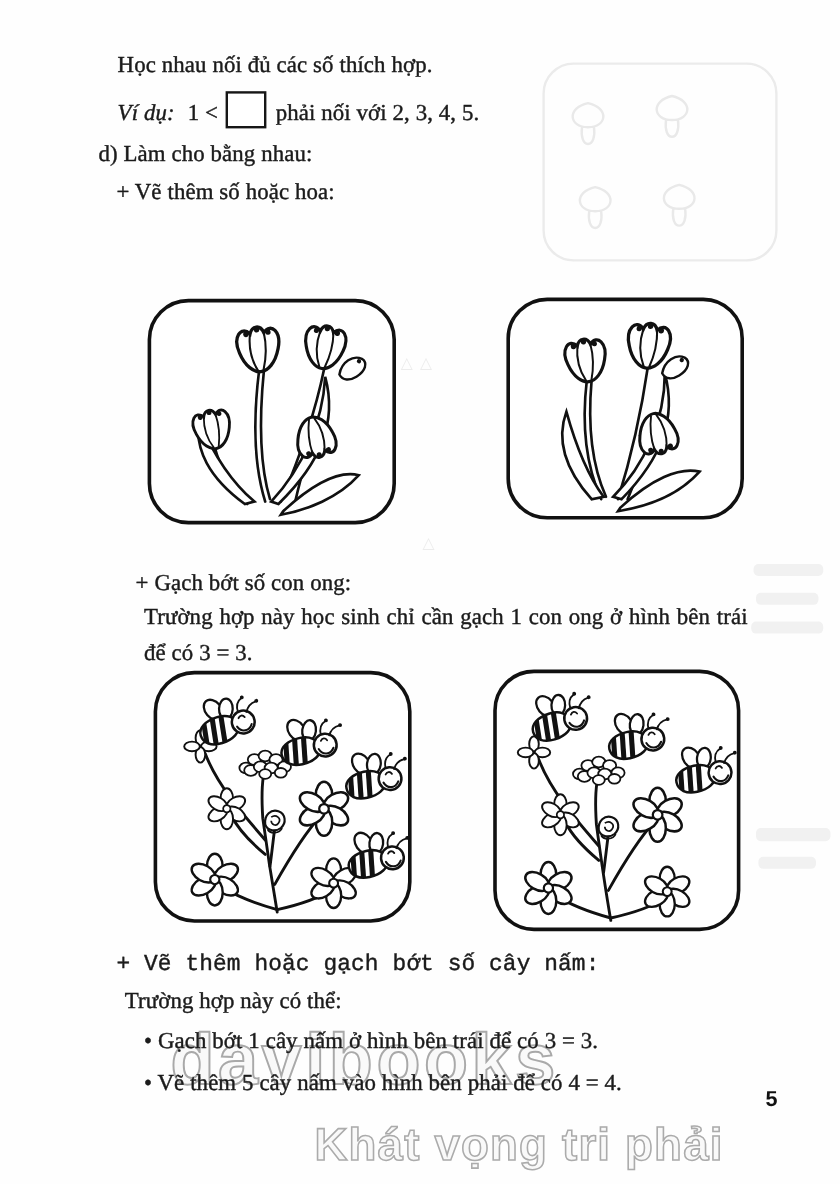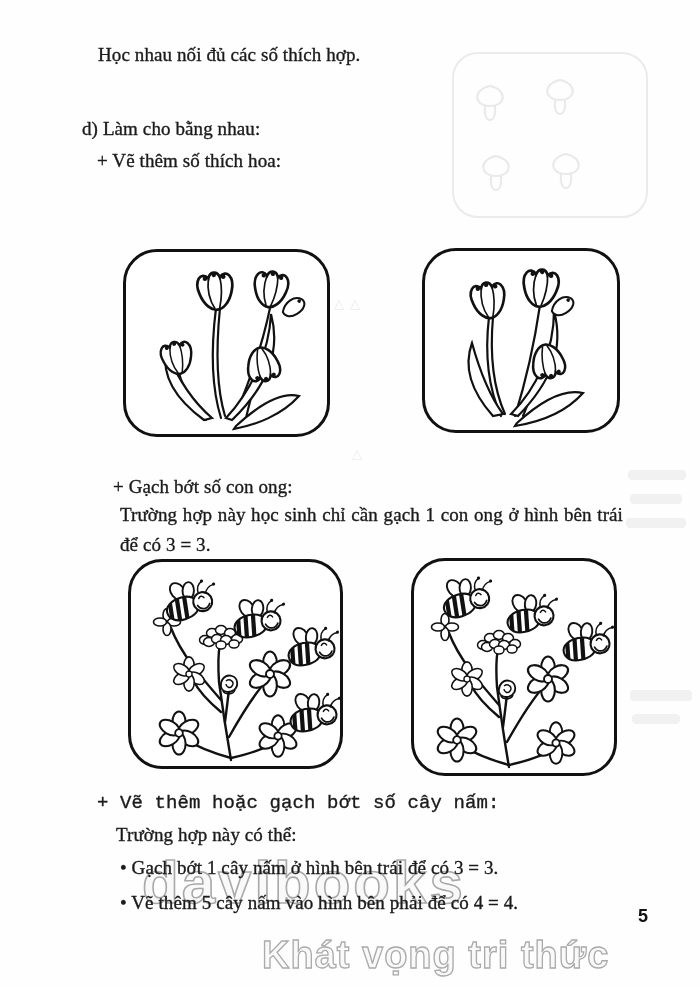--- a/index.html
+++ b/index.html
@@ -53,28 +53,32 @@
   </div>
   <div class="ghost ghost-tri" style="left:334px;top:296px;">△△</div>
   <div class="ghost ghost-tri" style="left:352px;top:446px;">△</div>
   <div class="ghost ghost-blob" style="left:628px;top:470px;width:58px;height:10px;"></div>
   <div class="ghost ghost-blob" style="left:630px;top:494px;width:52px;height:10px;"></div>
   <div class="ghost ghost-blob" style="left:626px;top:518px;width:60px;height:10px;"></div>
   <div class="ghost ghost-blob" style="left:630px;top:690px;width:62px;height:11px;"></div>
   <div class="ghost ghost-blob" style="left:632px;top:714px;width:48px;height:10px;"></div>
 
   <div class="wm wm-brand">davibooks</div>
-  <div class="wm wm-slogan">Khát vọng tri thức</div>
+  <div class="wm wm-slogan">Khát vọng tri phải</div>
 
   <div class="txt" style="left:98px;top:42px;">Học nhau nối đủ các số thích hợp.</div>
 
+  <div class="txt" style="left:98px;top:76px;">
+    <span class="italic">Ví dụ:</span>
+    <span style="margin-left:6px;">1 &lt;</span><span class="answer-box"></span><span>phải nối với 2, 3, 4, 5.</span>
+  </div>
 
   <div class="txt" style="left:82px;top:116px;">d) Làm cho bằng nhau:</div>
 
-  <div class="txt" style="left:97px;top:148px;">+ Vẽ thêm số thích hoa:</div>
+  <div class="txt" style="left:97px;top:148px;">+ Vẽ thêm số hoặc hoa:</div>
 
   <div class="figbox" style="left:123px;top:249px;width:207px;height:188px;">
     <svg viewBox="0 0 201 182">
       <g fill="none" stroke="#111" stroke-width="2.2" stroke-linecap="round">
         <path d="M90,56 C85,96 85,134 95,166"></path>
         <path d="M94,56 C90,96 90,134 99,164"></path>
         <path d="M144,56 C135,100 120,138 108,166"></path>
         <path d="M53,121 C58,140 68,154 80,168"></path>
         <path d="M120,166 C126,140 132,122 136,113"></path>
       </g>
@@ -169,21 +173,21 @@
       </g>
       <g class="fig-items">
           <use href="#sym-bee" transform="translate(52,42) rotate(-10) scale(0.95)"></use>
           <use href="#sym-bee" transform="translate(116,58) rotate(-5) scale(0.95)"></use>
           <use href="#sym-bee" transform="translate(172,86) rotate(-5) scale(0.95)"></use>
         </g>
     </svg>
   </div>
 
   <div class="txt" style="left:97px;top:790px;font-family:Liberation Mono, monospace;">+ Vẽ thêm hoặc gạch bớt số cây nấm:</div>
-  <div class="txt" style="left:116px;top:822px;">Trường hợp này có thể:</div>
+  <div class="txt" style="left:104px;top:822px;">Trường hợp này có thể:</div>
   <div class="txt" style="left:120px;top:855px;">• Gạch bớt 1 cây nấm ở hình bên trái để có 3 = 3.</div>
   <div class="txt" style="left:120px;top:890px;">• Vẽ thêm 5 cây nấm vào hình bên phải để có 4 = 4.</div>
 
   <div class="pagenum">5</div>
 
   <svg class="defs-holder" aria-hidden="true">
     <defs>
       <g id="sym-tulip">
         <path d="M-14,-3 C-18,-15 -11,-23 -5,-16 C-3,-22 3,-22 5,-16 C11,-23 18,-15 14,-3 C11,7 5,12 0,12 C-5,12 -11,7 -14,-3 Z" fill="#fff" stroke="#111" stroke-width="2.4"></path>
         <path d="M-5,-16 C-7,-7 -6,3 -2,11" fill="none" stroke="#111" stroke-width="1.5"></path>

